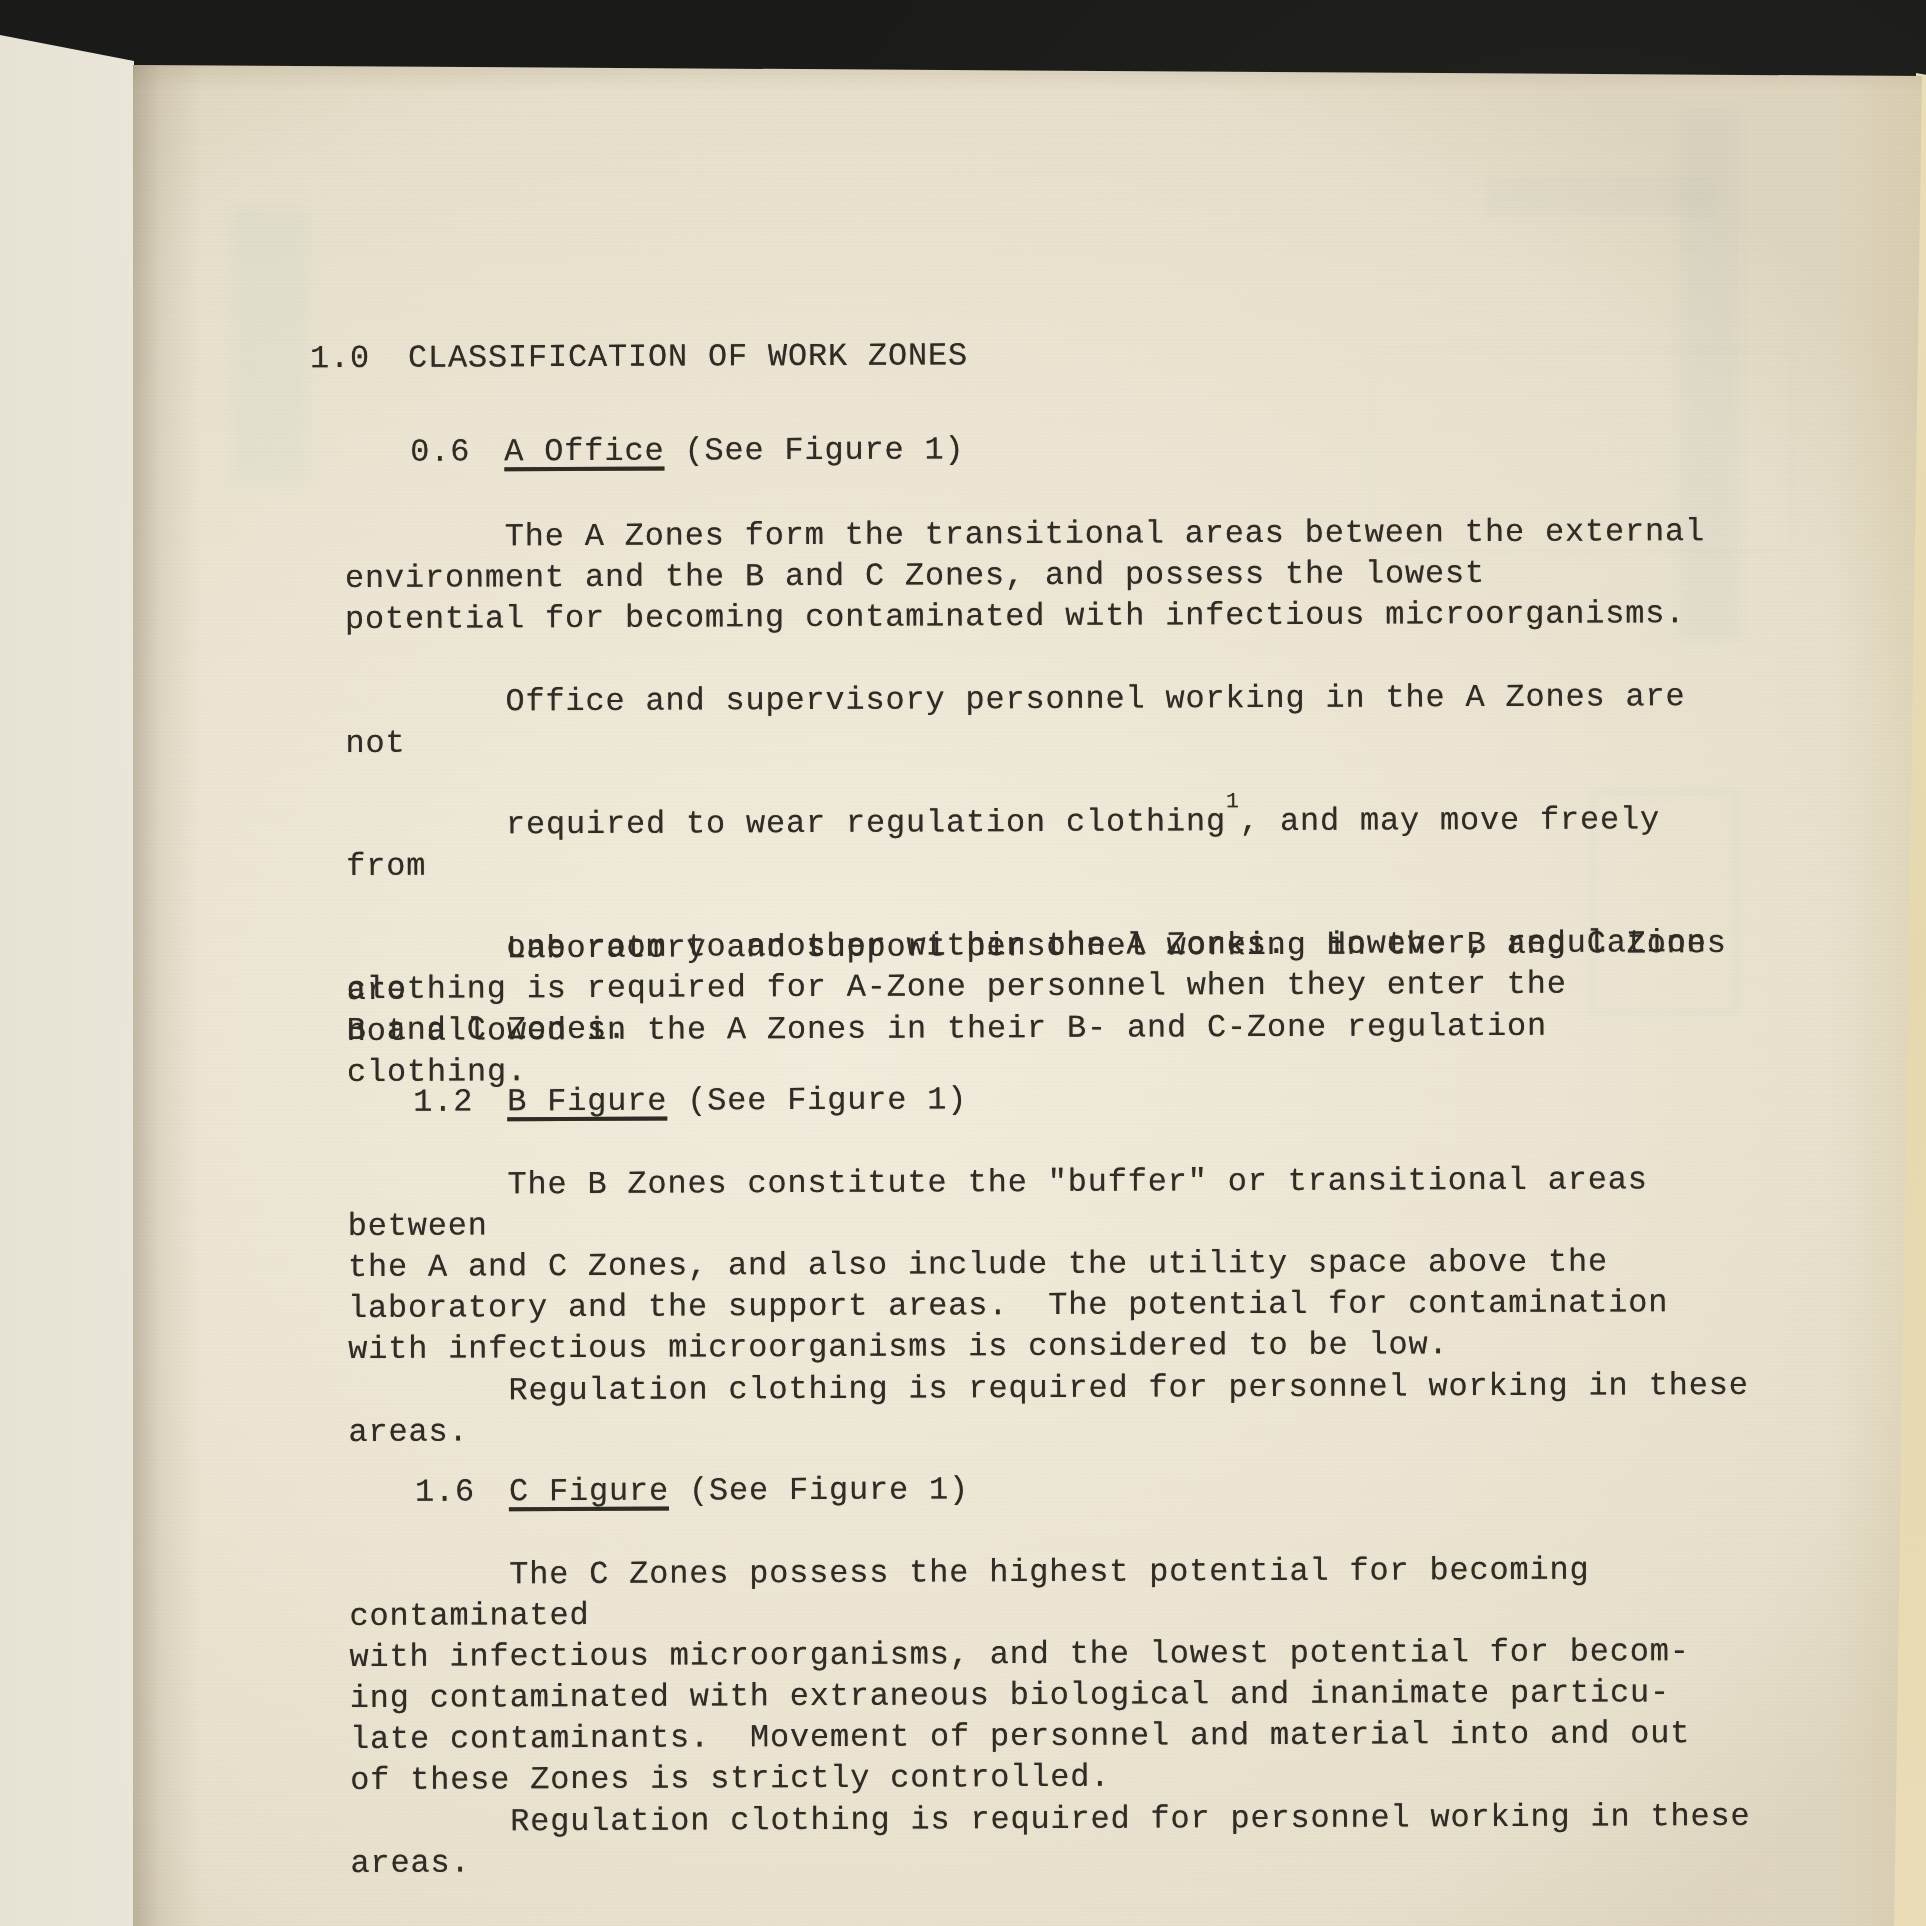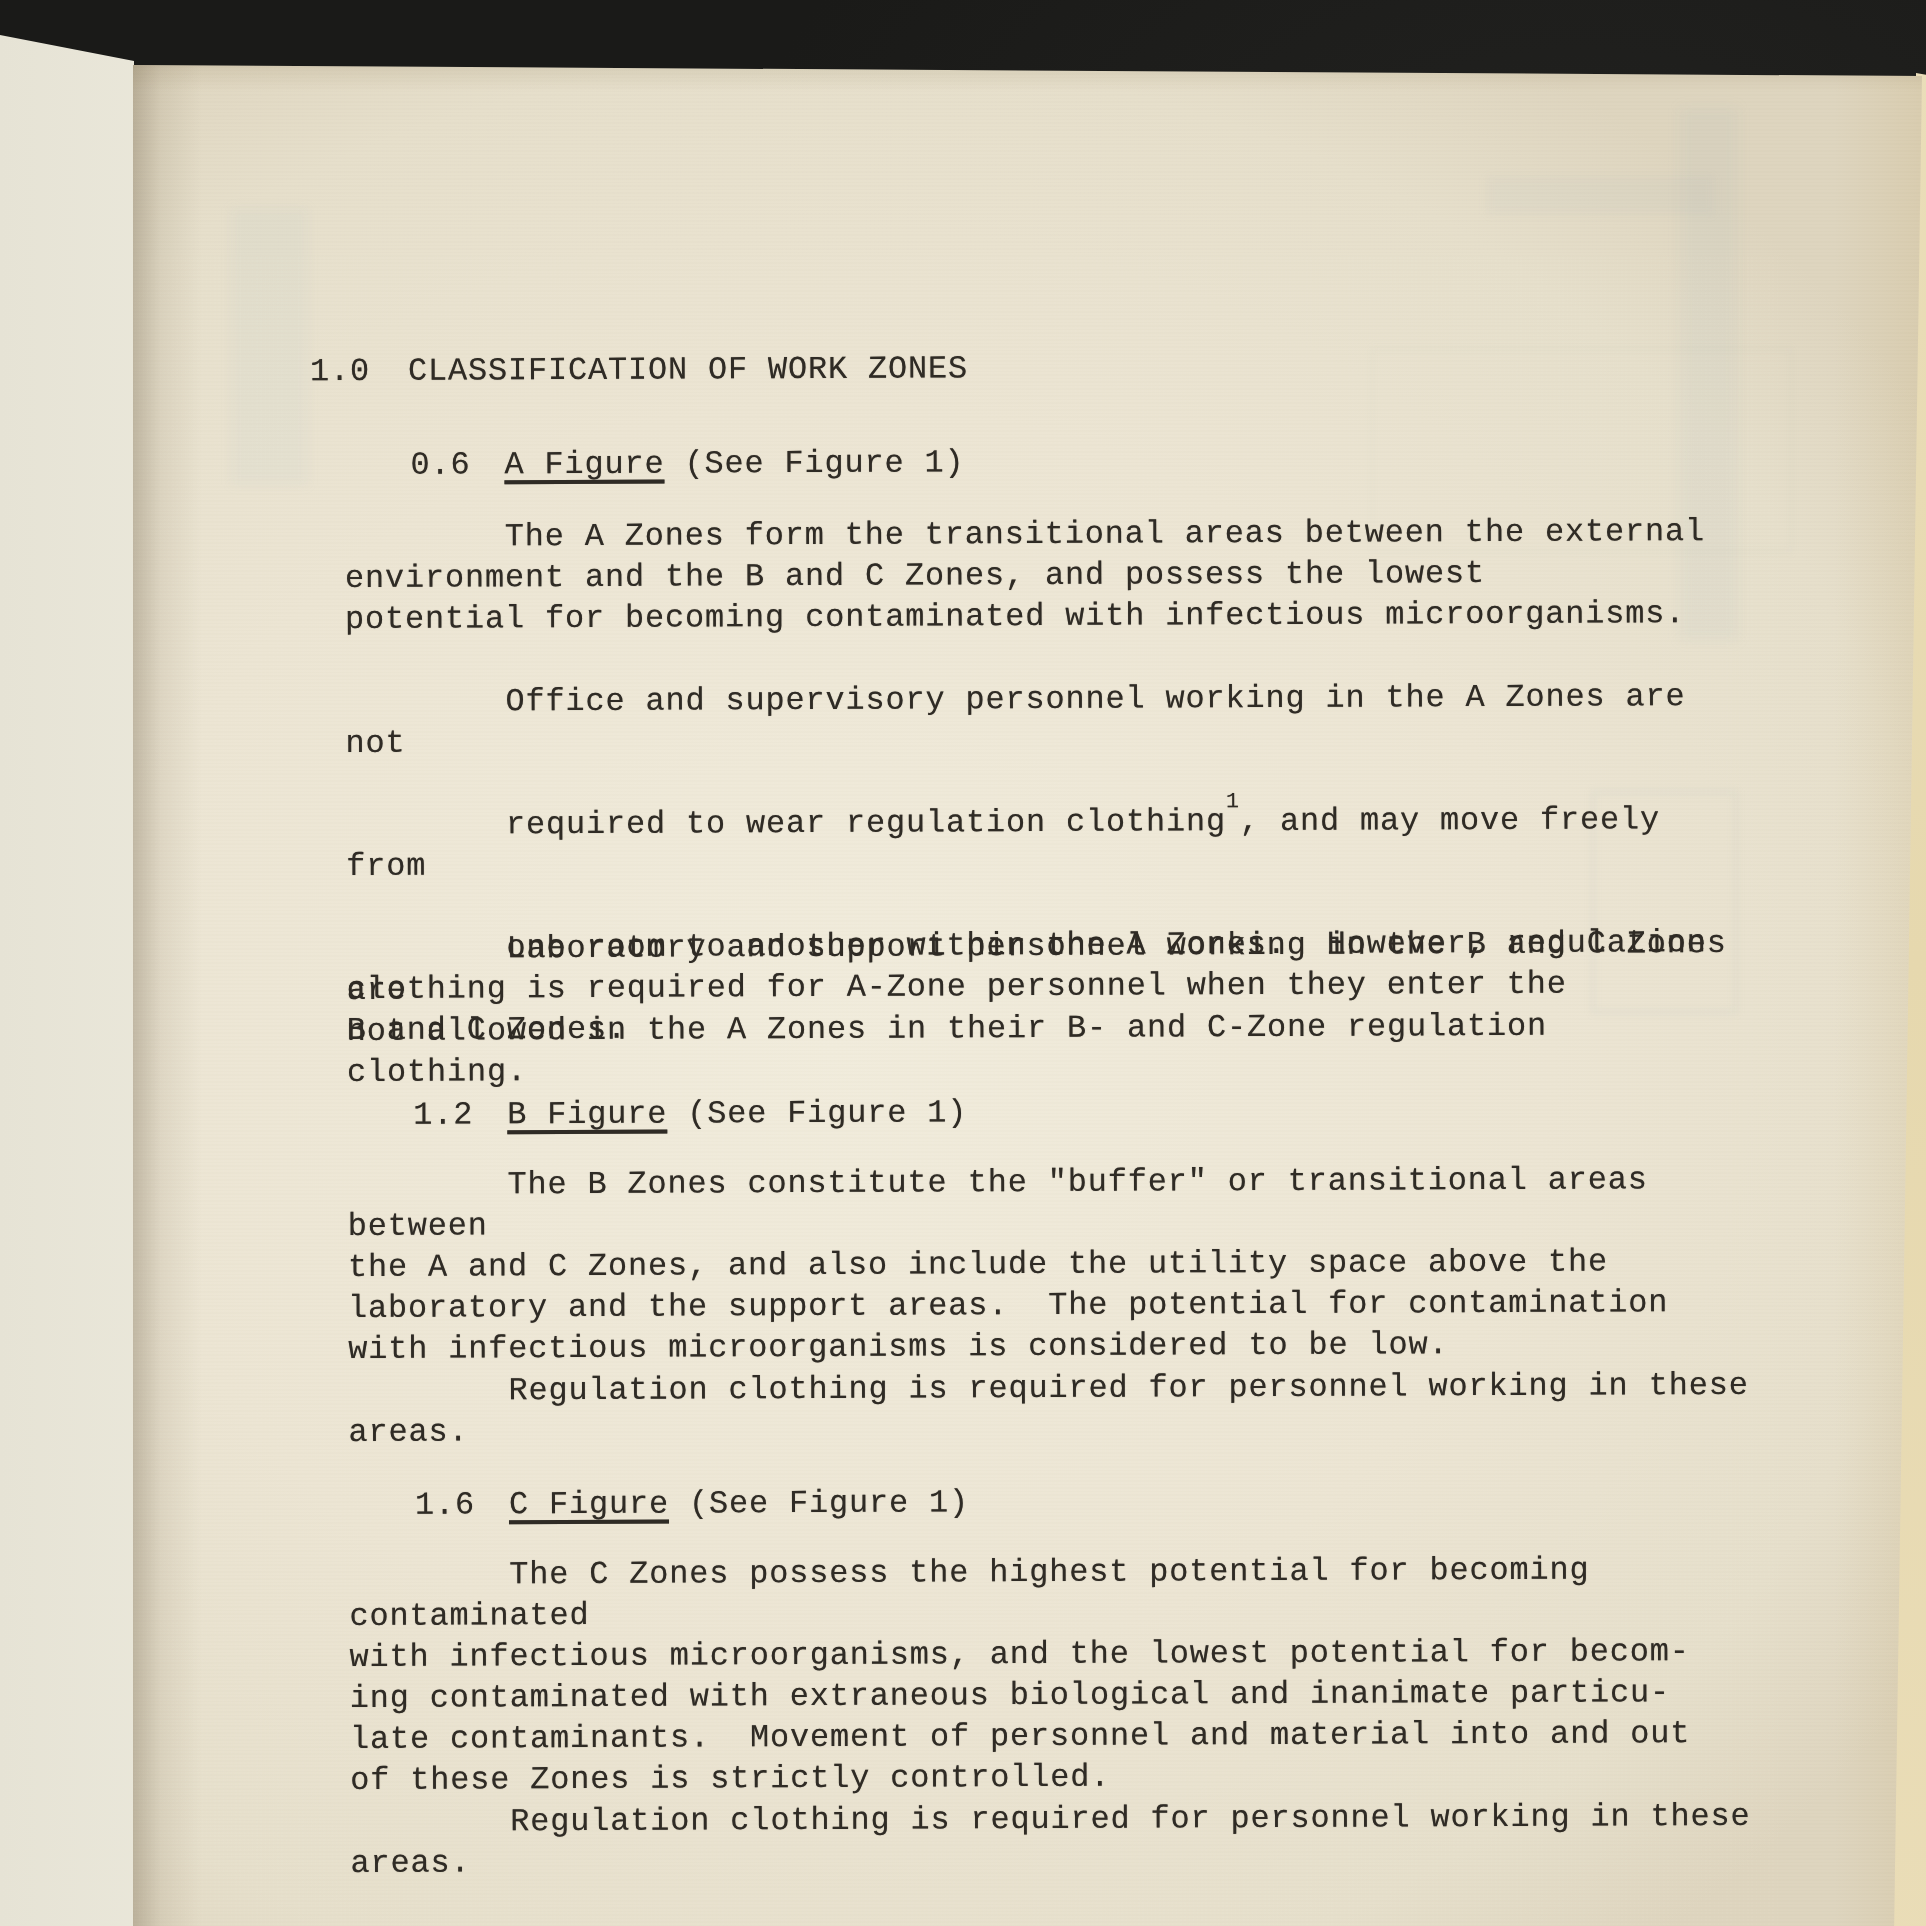--- a/index.html
+++ b/index.html
@@ -39,21 +39,21 @@
   .g4{left:1591px;top:790px;width:139px;height:216px;border:4.6px solid rgba(140,165,180,.08);filter:blur(3.5px);}
   .g8{left:1371px;top:347px;width:416px;height:200px;border:3.9px solid rgba(150,175,190,.05);filter:blur(3.9px);}
 
   
   .text-layer{position:absolute;inset:0;transform:rotate(-0.25deg);transform-origin:347px 385px;}
   .txt{position:absolute;white-space:pre-wrap;
        font-family:"Liberation Mono","DejaVu Sans Mono",monospace;
        font-size:32px;line-height:41px;letter-spacing:0.8px;
        color:#2f2b25;text-shadow:0 0 0.8px rgba(47,43,37,.55);}
   .body{width:1406px;}
-  .num{display:inline-block;margin-top:13px;}
+  .num{display:inline-block;}
   .w255{width:98px;} .w243{width:94px;}
   .u{text-decoration:underline;text-decoration-thickness:3.5px;text-underline-offset:6.5px;}
   sup.fn-ref{font-size:21.6px;line-height:0;position:relative;top:-11.6px;letter-spacing:0.8px;}
 </style>
 </head>
 <body>
 
 <div class="scene">
 
   <div class="prev-page"></div>
@@ -73,21 +73,21 @@
 
     <div class="texture"></div>
 
     <div class="text-layer">
 
       <div class="txt" style="top:297px;left:150px">
         <span class="num w255">1.0</span><span>CLASSIFICATION OF WORK ZONES</span>
       </div>
 
       <div class="txt" style="top:391px;left:250px">
-        <span class="num w243">0.6</span><span class="u">A Figure</span><span> (See Figure 1)</span>
+        <span class="num w243">0.6</span><span class="u">A Office</span><span> (See Figure 1)</span>
       </div>
 
       <div class="txt body" style="top:476px;left:344px">
         <span>The A Zones form the transitional areas between the external
 environment and the B and C Zones, and possess the lowest
 potential for becoming contaminated with infectious microorganisms.</span>
       </div>
 
       <div class="txt body" style="top:641px;left:344px">
         <span>Office and supervisory personnel working in the A Zones are not</span><br>

